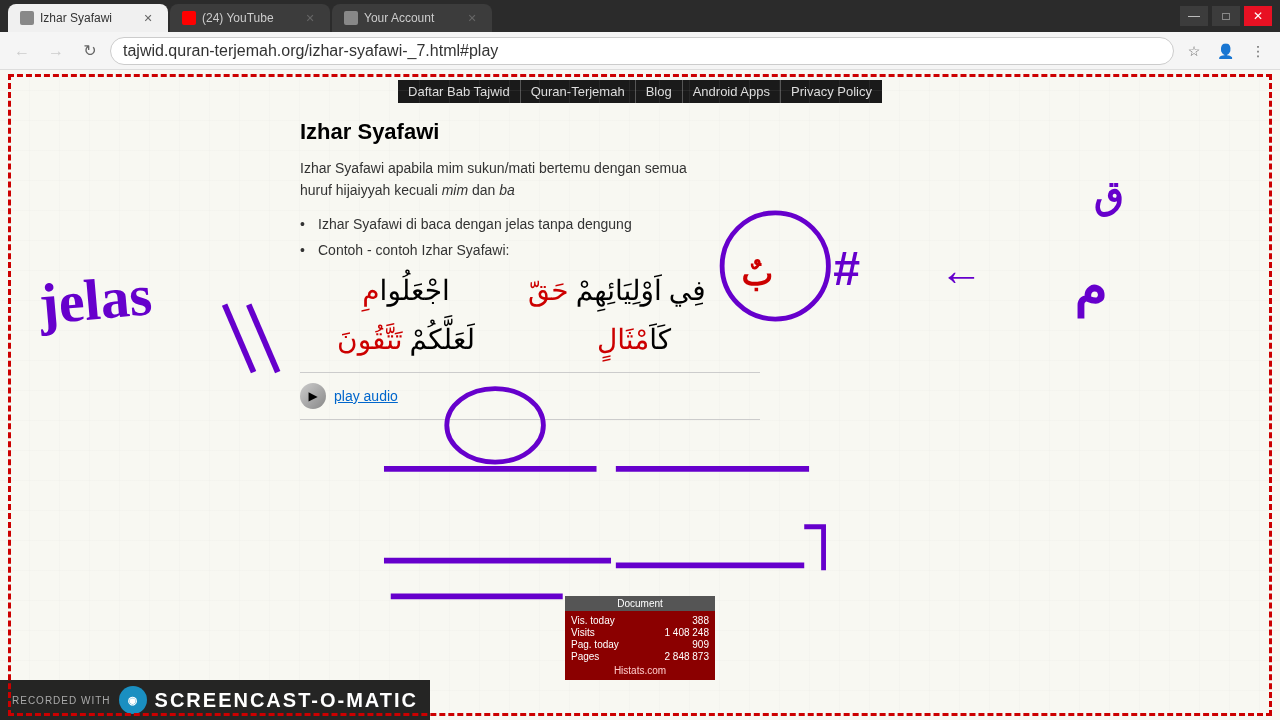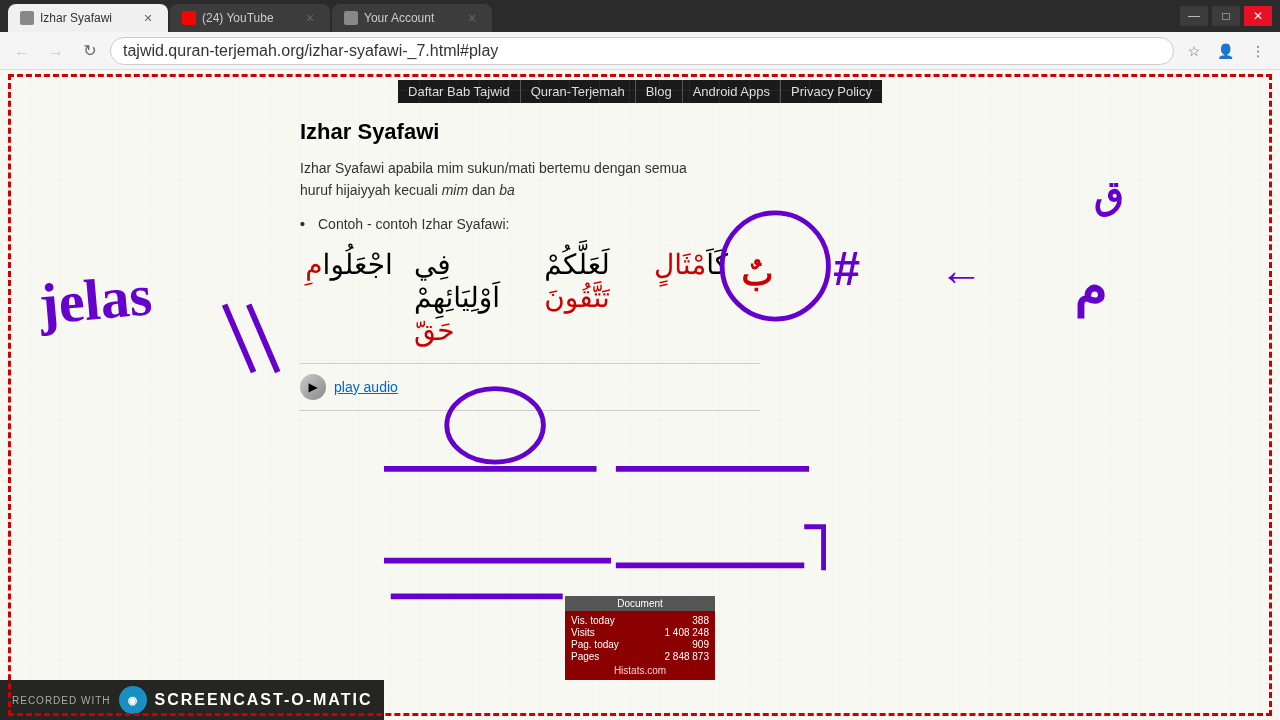--- a/index.html
+++ b/index.html
@@ -111,28 +111,29 @@
 
       <div style="padding-left:300px;padding-top:16px;position:relative;">
         <h1 style="font-size:22px;font-weight:bold;margin-bottom:12px;">Izhar Syafawi</h1>
         <p style="font-size:14px;color:#333;max-width:420px;line-height:1.6;margin-bottom:14px;">
           <span>Izhar Syafawi apabila mim sukun/mati bertemu dengan semua huruf hijaiyyah kecuali</span> <em>mim</em><span> dan </span><em>ba</em>
         </p>
 
         <ul style="list-style:none;padding:0;margin:0 0 16px 0;">
           <li style="font-size:14px;color:#333;margin-bottom:10px;padding-left:18px;position:relative;">
             <span style="position:absolute;left:0;">•</span>
+            <span>Izhar Syafawi di baca dengan jelas tanpa dengung</span>
           </li>
           <li style="font-size:14px;color:#333;margin-bottom:10px;padding-left:18px;position:relative;">
             <span style="position:absolute;left:0;">•</span>
             <span>Contoh - contoh Izhar Syafawi:</span>
           </li>
         </ul>
 
-        <div style="display:grid;grid-template-columns:1fr 1fr 1fr 1fr;gap:16px;max-width:440px;margin-bottom:16px;">
+        <div style="display:grid;grid-template-columns:1fr 1fr;gap:16px;max-width:440px;margin-bottom:16px;">
           <div style="font-size:28px;font-family:'Times New Roman',serif;text-align:center;direction:rtl;">
             اجْعَلُوا<span style="color:#cc0000;">مِ</span>
           </div>
           <div style="font-size:28px;font-family:'Times New Roman',serif;text-align:left;direction:rtl;">
             فِي اَوْلِيَائِهِمْ <span style="color:#cc0000;">حَقّ</span>
           </div>
           <div style="font-size:28px;font-family:'Times New Roman',serif;text-align:center;direction:rtl;">
             لَعَلَّكُمْ <span style="color:#cc0000;">تَتَّقُونَ</span>
           </div>
           <div style="font-size:28px;font-family:'Times New Roman',serif;text-align:center;direction:rtl;">
@@ -206,18 +207,18 @@
         </div>
       </div>
 
     </div>
 
     <div class="red-border-overlay"></div>
 
     <div class="screencast-bar">
       <span style="font-size:10px;color:#aaa;letter-spacing:1px;text-align:right;">RECORDED WITH</span>
       <div style="width:28px;height:28px;border-radius:50%;background:#1a8fc1;display:flex;align-items:center;justify-content:center;color:white;font-size:11px;font-weight:bold;">◉</div>
-      <span style="font-size:16px;font-weight:bold;color:white;letter-spacing:2px;">SCREENCAST-O-MATIC</span>
+      <span style="font-size:20px;font-weight:bold;color:white;letter-spacing:2px;">SCREENCAST-O-MATIC</span>
     </div>
 
   </div>
 
 </div>
 
 </body></html>

